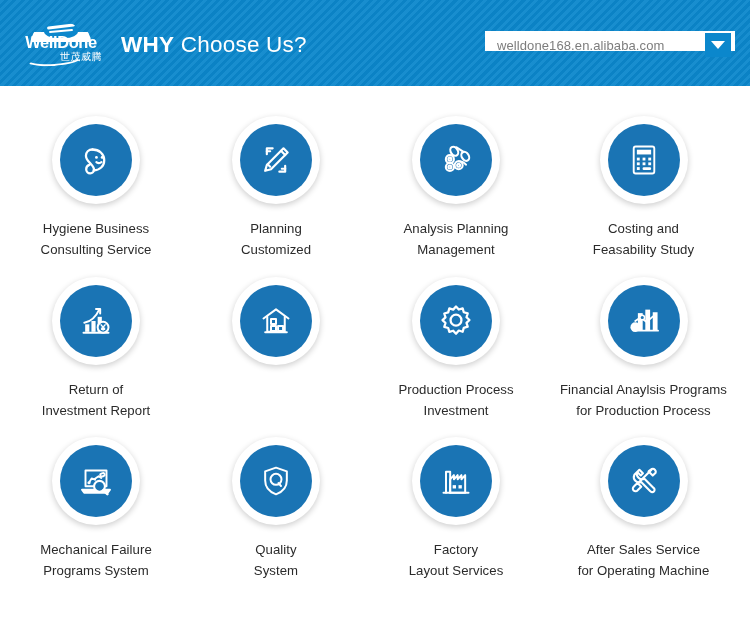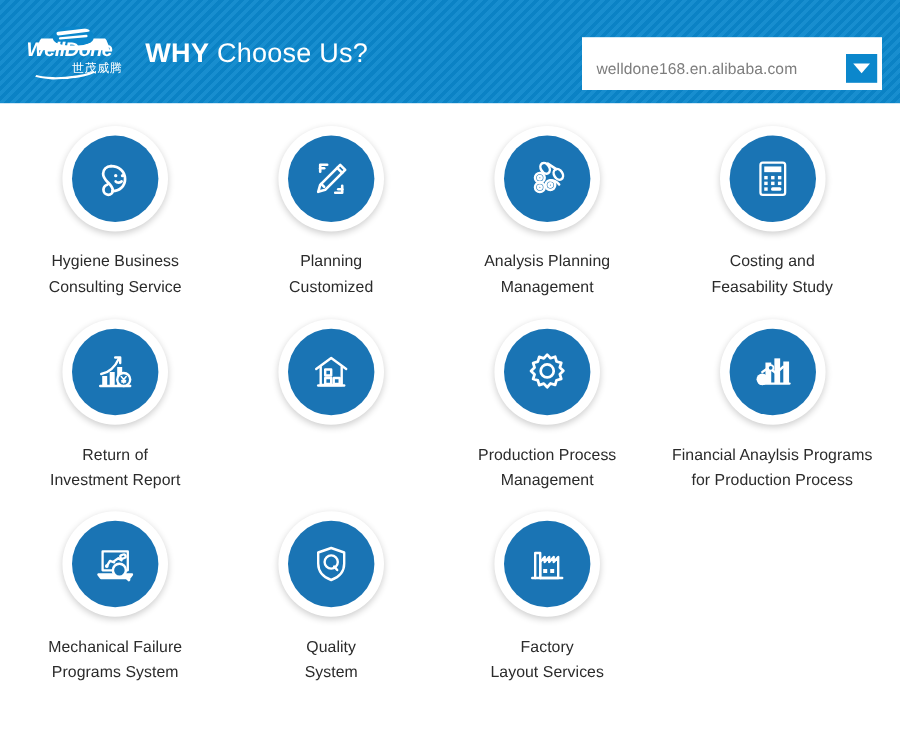--- a/index.html
+++ b/index.html
@@ -78,23 +78,22 @@
   }
   .logo-word {
     position: absolute;
     left: 0px; top: 14px;
     width: 78px;
     font-size: 16.5px;
     font-weight: 700;
     letter-spacing: -0.4px;
     color: #ffffff;
     font-family: "Liberation Sans", sans-serif;
-    text-align: left;
+    text-align: center;
     line-height: 17px;
-    font-style: italic;
   }
   .logo-cn {
     position: absolute;
     left: 38px; top: 30px;
     font-size: 10px;
     color: #ffffff;
     letter-spacing: 0.5px;
     font-family: "DejaVu Sans", sans-serif;
     white-space: nowrap;
   }
@@ -127,21 +126,21 @@
   .header-title .rest {
     font-weight: 400;
     letter-spacing: 0.2px;
   }
 
   .url-bar {
     position: absolute;
     right: 15px;
     top: 31px;
     width: 250px;
-    height: 44px;
+    height: 20px;
     background: #ffffff;
     display: flex;
     align-items: center;
     justify-content: space-between;
     padding: 8px 4px 0 12px;
   }
   .url-text {
     font-size: 13px;
     color: #7d7d7d;
     font-family: "Liberation Sans", sans-serif;
@@ -161,21 +160,21 @@
     width: 0; height: 0;
     border-left: 7px solid transparent;
     border-right: 7px solid transparent;
     border-top: 8px solid #ffffff;
   }
 
   
   .grid {
     position: relative;
     width: 703px;
-    padding-top: 19px;
+    padding-top: 30px;
   }
   .grid-row {
     display: flex;
     width: 750px;
   }
   .cell {
     width: 180px;
     display: flex;
     flex-direction: column;
     align-items: center;
@@ -369,21 +368,21 @@
       <div class="cell">
         <div class="badge">
           <div class="badge-inner">
             <svg width="42" height="42" viewBox="0 0 48 48" fill="none" stroke="#ffffff" stroke-width="2.6" stroke-linecap="round" stroke-linejoin="round">
               <path d="M24 7.5l3.2 3.4 4.4-1.4 1.3 4.5 4.5 1.3-1.4 4.4 3.4 3.2-3.4 3.2 1.4 4.4-4.5 1.3-1.3 4.5-4.4-1.4L24 38.5l-3.2-3.4-4.4 1.4-1.3-4.5-4.5-1.3 1.4-4.4L8.6 23l3.4-3.2-1.4-4.4 4.5-1.3 1.3-4.5 4.4 1.4z"></path>
               <circle cx="24" cy="23" r="6.2"></circle>
             </svg>
           </div>
         </div>
         <div class="cell-label">Production Process
-Management</div>
+Investment</div>
       </div>
 
       <div class="cell wide">
         <div class="badge">
           <div class="badge-inner">
             <svg width="42" height="42" viewBox="0 0 48 48" fill="none" stroke="#ffffff" stroke-width="2.2" stroke-linecap="round" stroke-linejoin="round">
               <path d="M12 35h28"></path>
               <rect x="17" y="15" width="5.5" height="20" fill="#ffffff" stroke="none"></rect>
               <rect x="25.5" y="11" width="5.5" height="24" fill="#ffffff" stroke="none"></rect>
               <rect x="34" y="14" width="5.5" height="21" fill="#ffffff" stroke="none"></rect>
@@ -442,16 +441,30 @@
               <path d="M9 38h30"></path>
               <rect x="20" y="29" width="4" height="4" fill="#ffffff" stroke="none"></rect>
               <rect x="27" y="29" width="4" height="4" fill="#ffffff" stroke="none"></rect>
             </svg>
           </div>
         </div>
         <div class="cell-label">Factory
 Layout Services</div>
       </div>
 
+      <div class="cell wide">
+        <div class="badge">
+          <div class="badge-inner">
+            <svg width="40" height="40" viewBox="0 0 48 48" fill="none" stroke="#ffffff" stroke-width="2.5" stroke-linecap="round" stroke-linejoin="round">
+              <path d="M16.5 9.5l4.2 4.2-2.6 2.6-4.2-4.2a6.4 6.4 0 008.6 8.2l11 11a2.8 2.8 0 11-3.9 3.9l-11-11a6.4 6.4 0 01-8.2-8.6z" transform="translate(2,1)"></path>
+              <path d="M33 10.5l-16 16"></path>
+              <path d="M33.5 9.5c2.5-1 5.5 2 4.5 4.5l-3.5 3.5-5-5z"></path>
+              <path d="M16.2 26.3l-4.4 4.4a3.2 3.2 0 104.5 4.5l4.4-4.4z"></path>
+            </svg>
+          </div>
+        </div>
+        <div class="cell-label">After Sales Service
+for Operating Machine</div>
+      </div>
     </div>
 
   </div>
 </div>
 
 </body></html>

